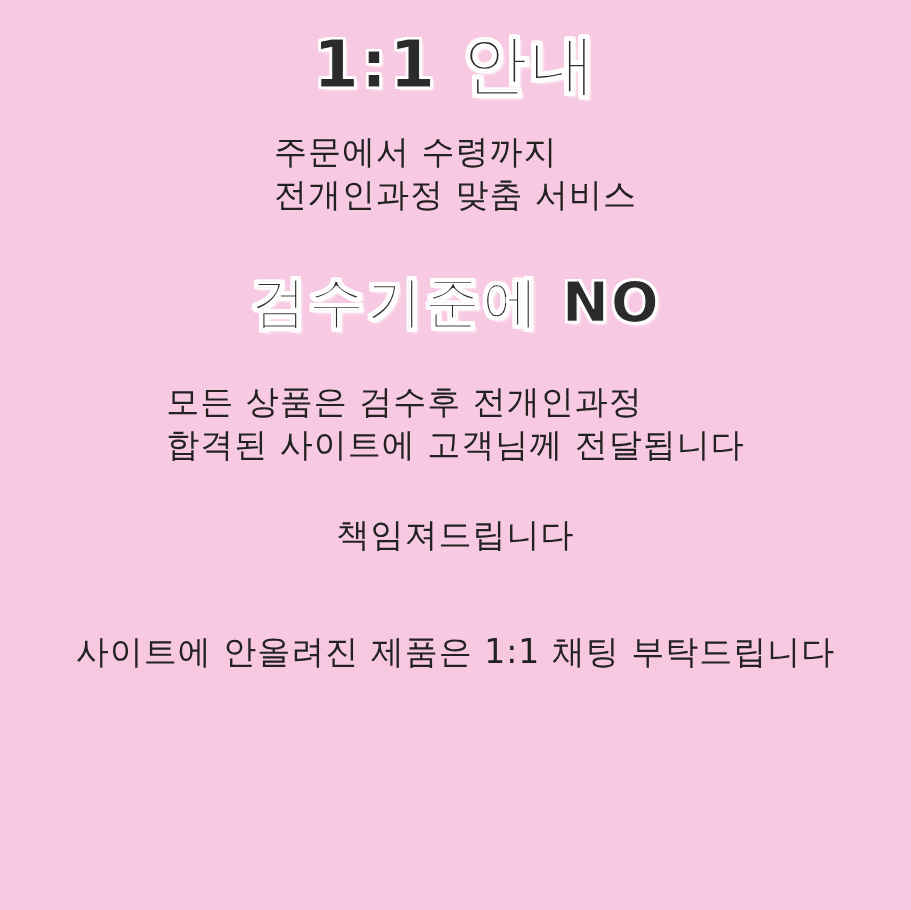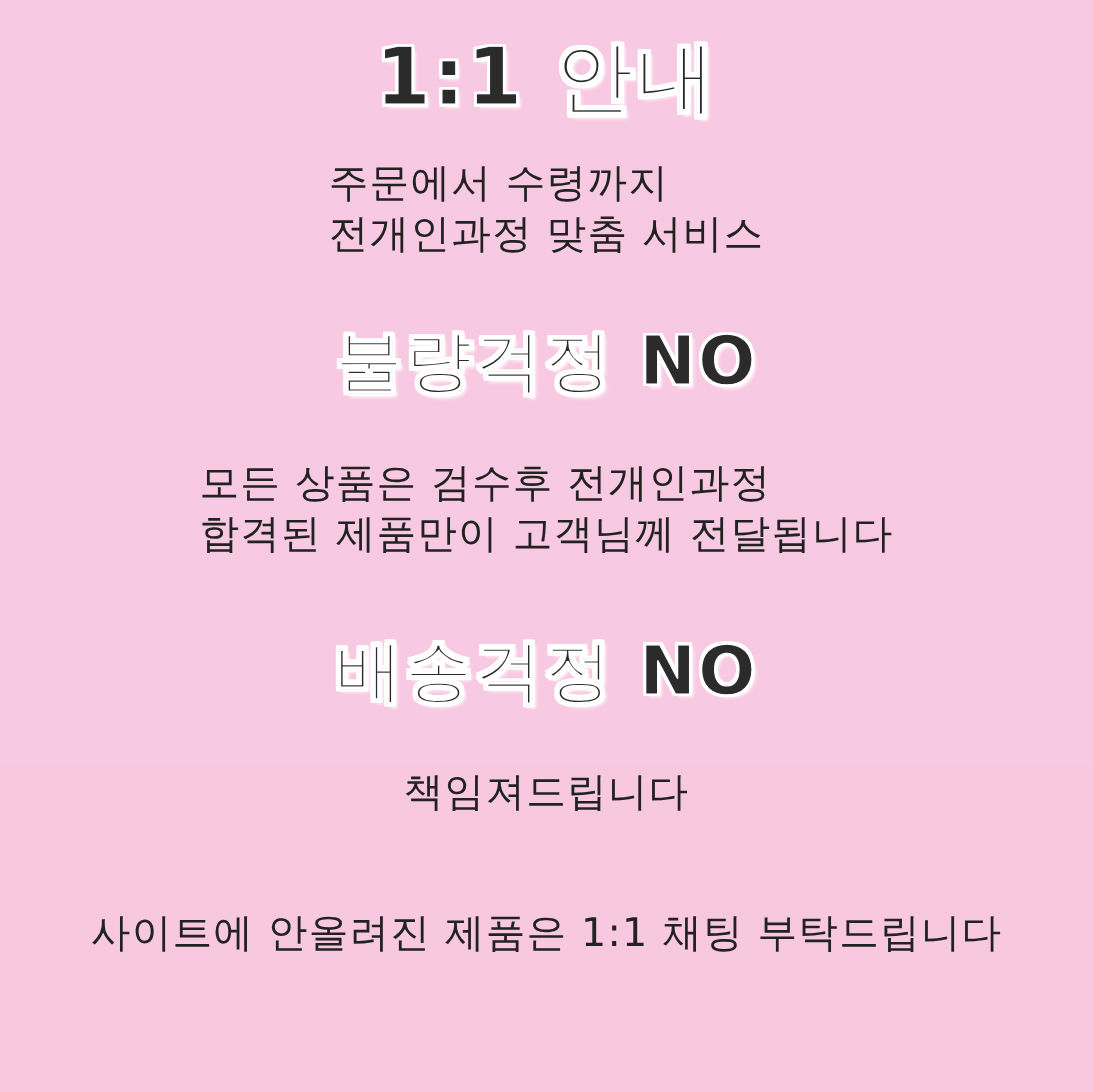--- a/index.html
+++ b/index.html
@@ -93,28 +93,27 @@
 
 <div class="page">
 
   <div class="heading main">1:1 안내</div>
 
   <div class="block sub-intro">
     <span class="body-text line">주문에서 수령까지</span>
     <span class="body-text line">전개인과정 맞춤 서비스</span>
   </div>
 
-  <div class="heading section section-1-title">불량걱정 NO</div>
+  <div class="heading section section-1-title">검수기준에 NO</div>
 
   <div class="block section-1-body">
     <span class="body-text line">모든 상품은 검수후 전개인과정</span>
-    <span class="body-text line">합격된 제품만이 고객님께 전달됩니다</span>
+    <span class="body-text line">합격된 사이트에 고객님께 전달됩니다</span>
   </div>
 
-  <div class="heading section section-2-title">배송걱정 NO</div>
 
   <div class="block section-2-body">
     <span class="body-text line">책임져드립니다</span>
   </div>
 
   <div class="block footer-note">
     <span class="body-text line">사이트에 안올려진 제품은 1:1 채팅 부탁드립니다</span>
   </div>
 
 </div>

